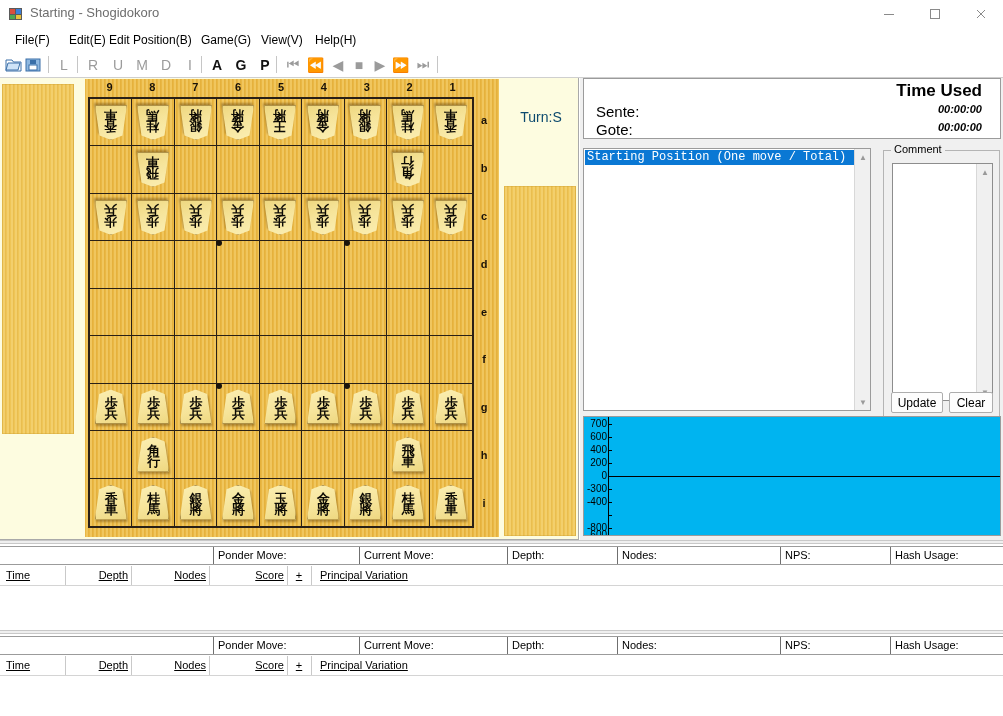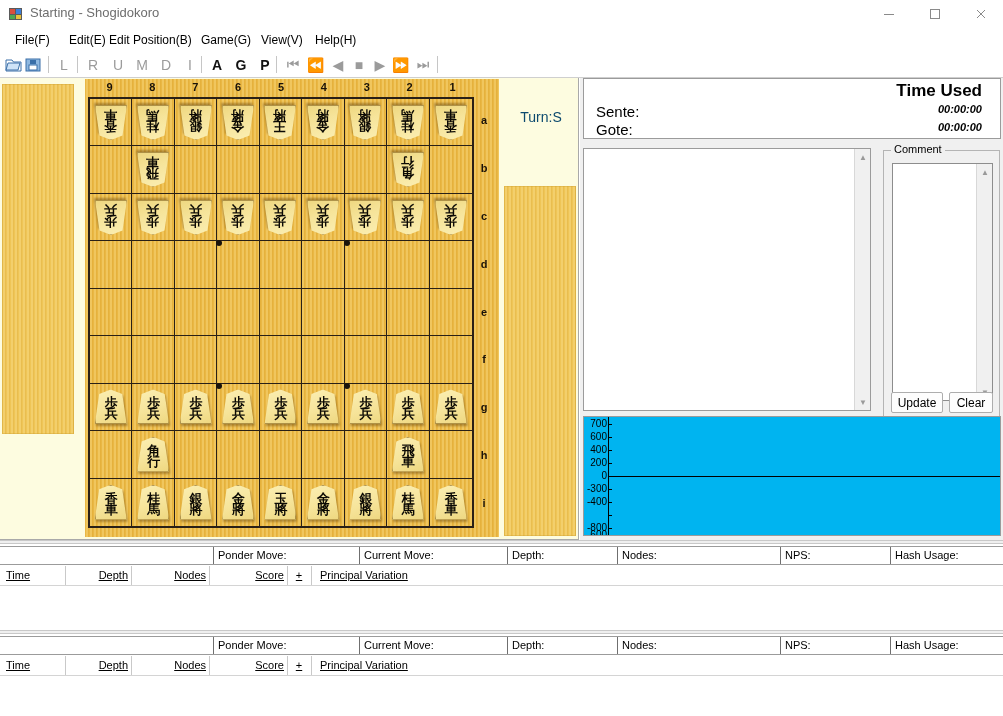--- a/index.html
+++ b/index.html
@@ -703,20 +703,21 @@
 
     <div class="timebox">
       <div class="time-head">Time Used</div>
       <div class="time-lbl" style="top:24px;">Sente:</div>
       <div class="time-val" style="top:24px;">00:00:00</div>
       <div class="time-lbl" style="top:42px;">Gote:</div>
       <div class="time-val" style="top:42px;">00:00:00</div>
     </div>
 
     <div class="movelist">
+      <div class="move-sel">Starting Position (One move / Total)</div>
       <div class="vscroll">
         <div class="arr up">▲</div>
         <div class="arr dn">▼</div>
       </div>
     </div>
 
     <div class="commentgrp">
       <span class="legend">Comment</span>
       <div class="commentbox">
         <div class="vscroll">

